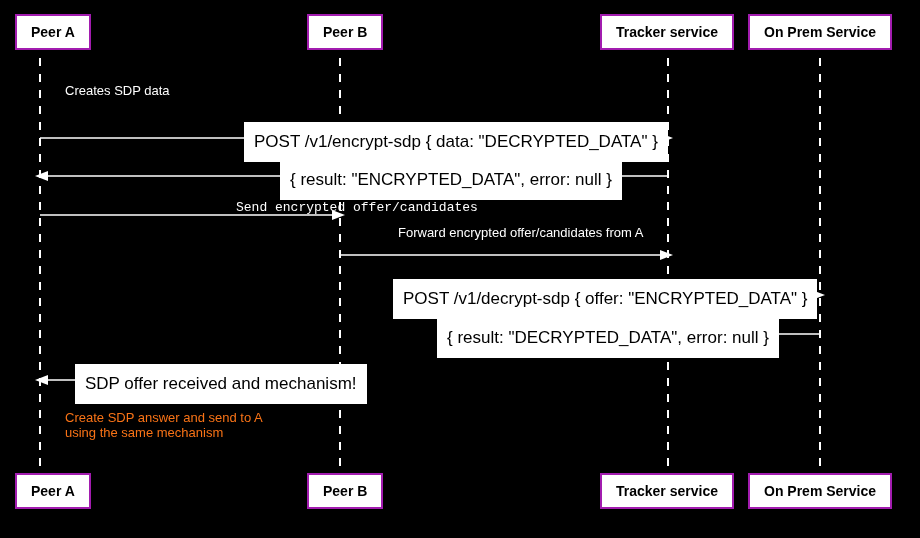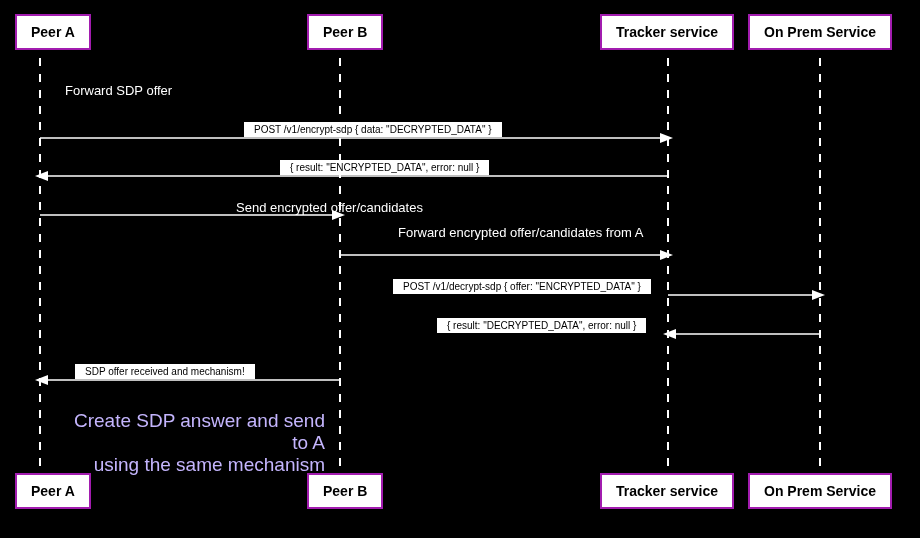--- a/index.html
+++ b/index.html
@@ -26,37 +26,37 @@
       white-space: nowrap;
       text-align: center;
     }
 
     
     .message-label {
       position: absolute;
       background: #fff;
       color: #000;
       border: 2px solid #fff;
-      padding: 0 8px;
-      font-size: 10px;
+      padding: 8px 8px;
+      font-size: 17px;
       white-space: nowrap;
     }
 
     .message-note {
       position: absolute;
       color: #fff;
       font-size: 13px;
       white-space: nowrap;
     }
 
     .message-note-multiline {
       position: absolute;
-      color: #c4b5fd;
-      font-size: 19px;
-      text-align: right;
+      color: #f97316;
+      font-size: 13px;
+      text-align: left;
     }
 
     
     svg.arrows {
       position: absolute;
       top: 0;
       left: 0;
       width: 920px;
       height: 538px;
       pointer-events: none;
@@ -117,32 +117,32 @@
   <span>Peer B</span>
 </div>
 <div class="actor-box" style="left:600px; top:473px;">
   <span>Tracker service</span>
 </div>
 <div class="actor-box" style="left:748px; top:473px;">
   <span>On Prem Service</span>
 </div>
 
 <div class="message-note" style="left:65px; top:83px;">
-  <span>Forward SDP offer</span>
+  <span>Creates SDP data</span>
 </div>
 
 <div class="message-label" style="left:244px; top:122px;">
   <span>POST /v1/encrypt-sdp { data: "DECRYPTED_DATA" }</span>
 </div>
 
 <div class="message-label" style="left:280px; top:160px;">
   <span>{ result: "ENCRYPTED_DATA", error: null }</span>
 </div>
 
-<div class="message-note" style="left:236px; top:200px;">
+<div class="message-note" style="left:236px; top:200px;font-family:Liberation Mono, monospace;">
   <span>Send encrypted offer/candidates</span>
 </div>
 
 <div class="message-note" style="left:351px; top:225px;margin-left:47px;">
   <span>Forward encrypted offer/candidates from A</span>
 </div>
 
 <div class="message-label" style="left:393px; top:279px;">
   <span>POST /v1/decrypt-sdp { offer: "ENCRYPTED_DATA" }</span>
 </div>

